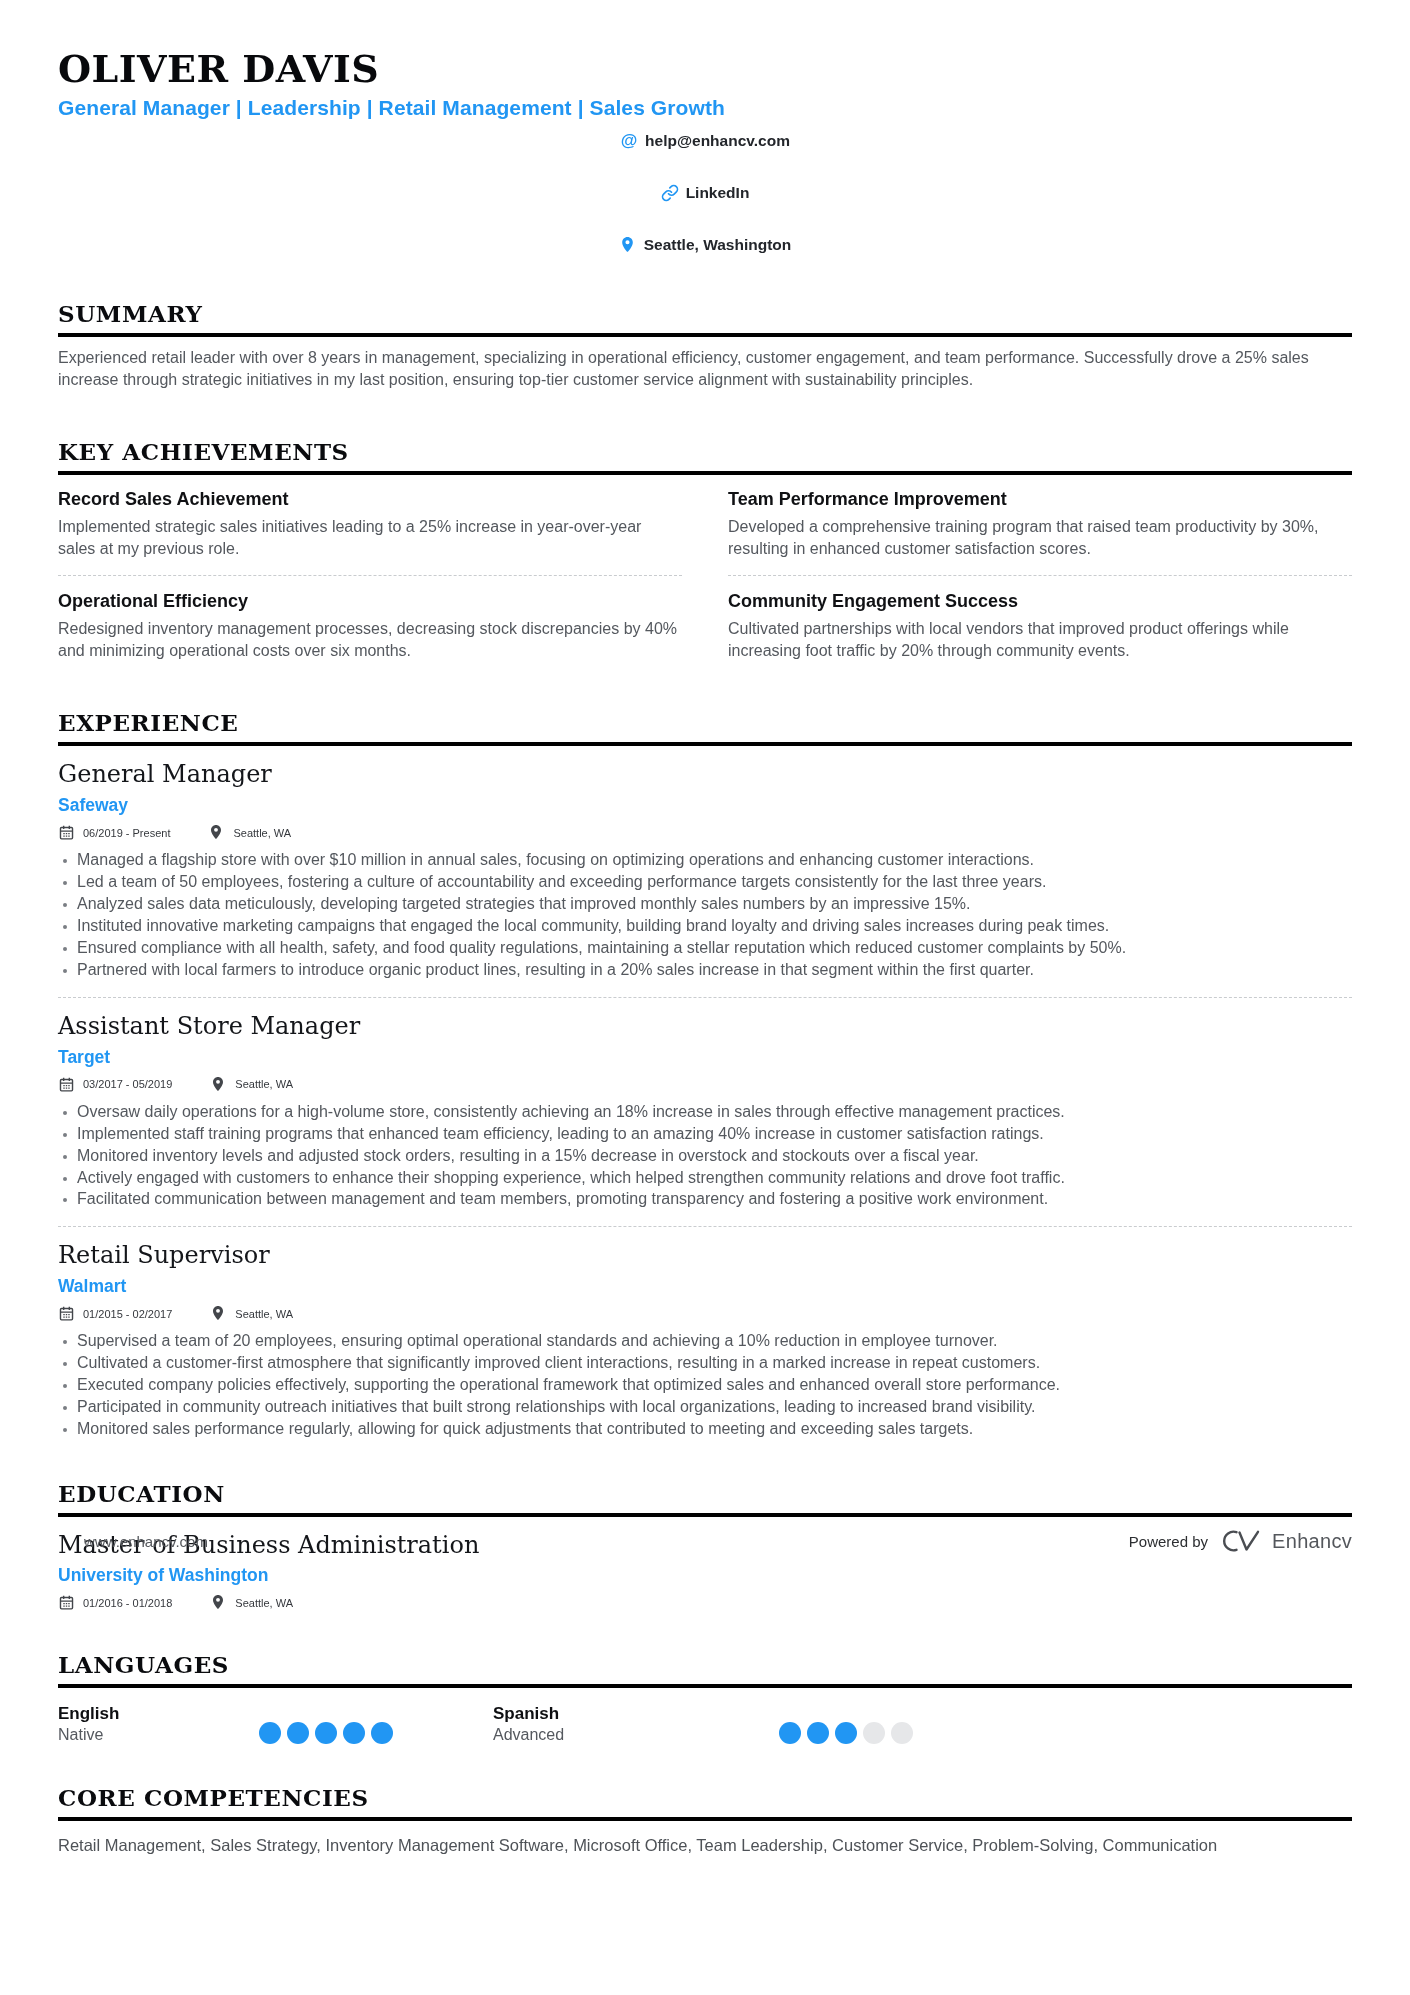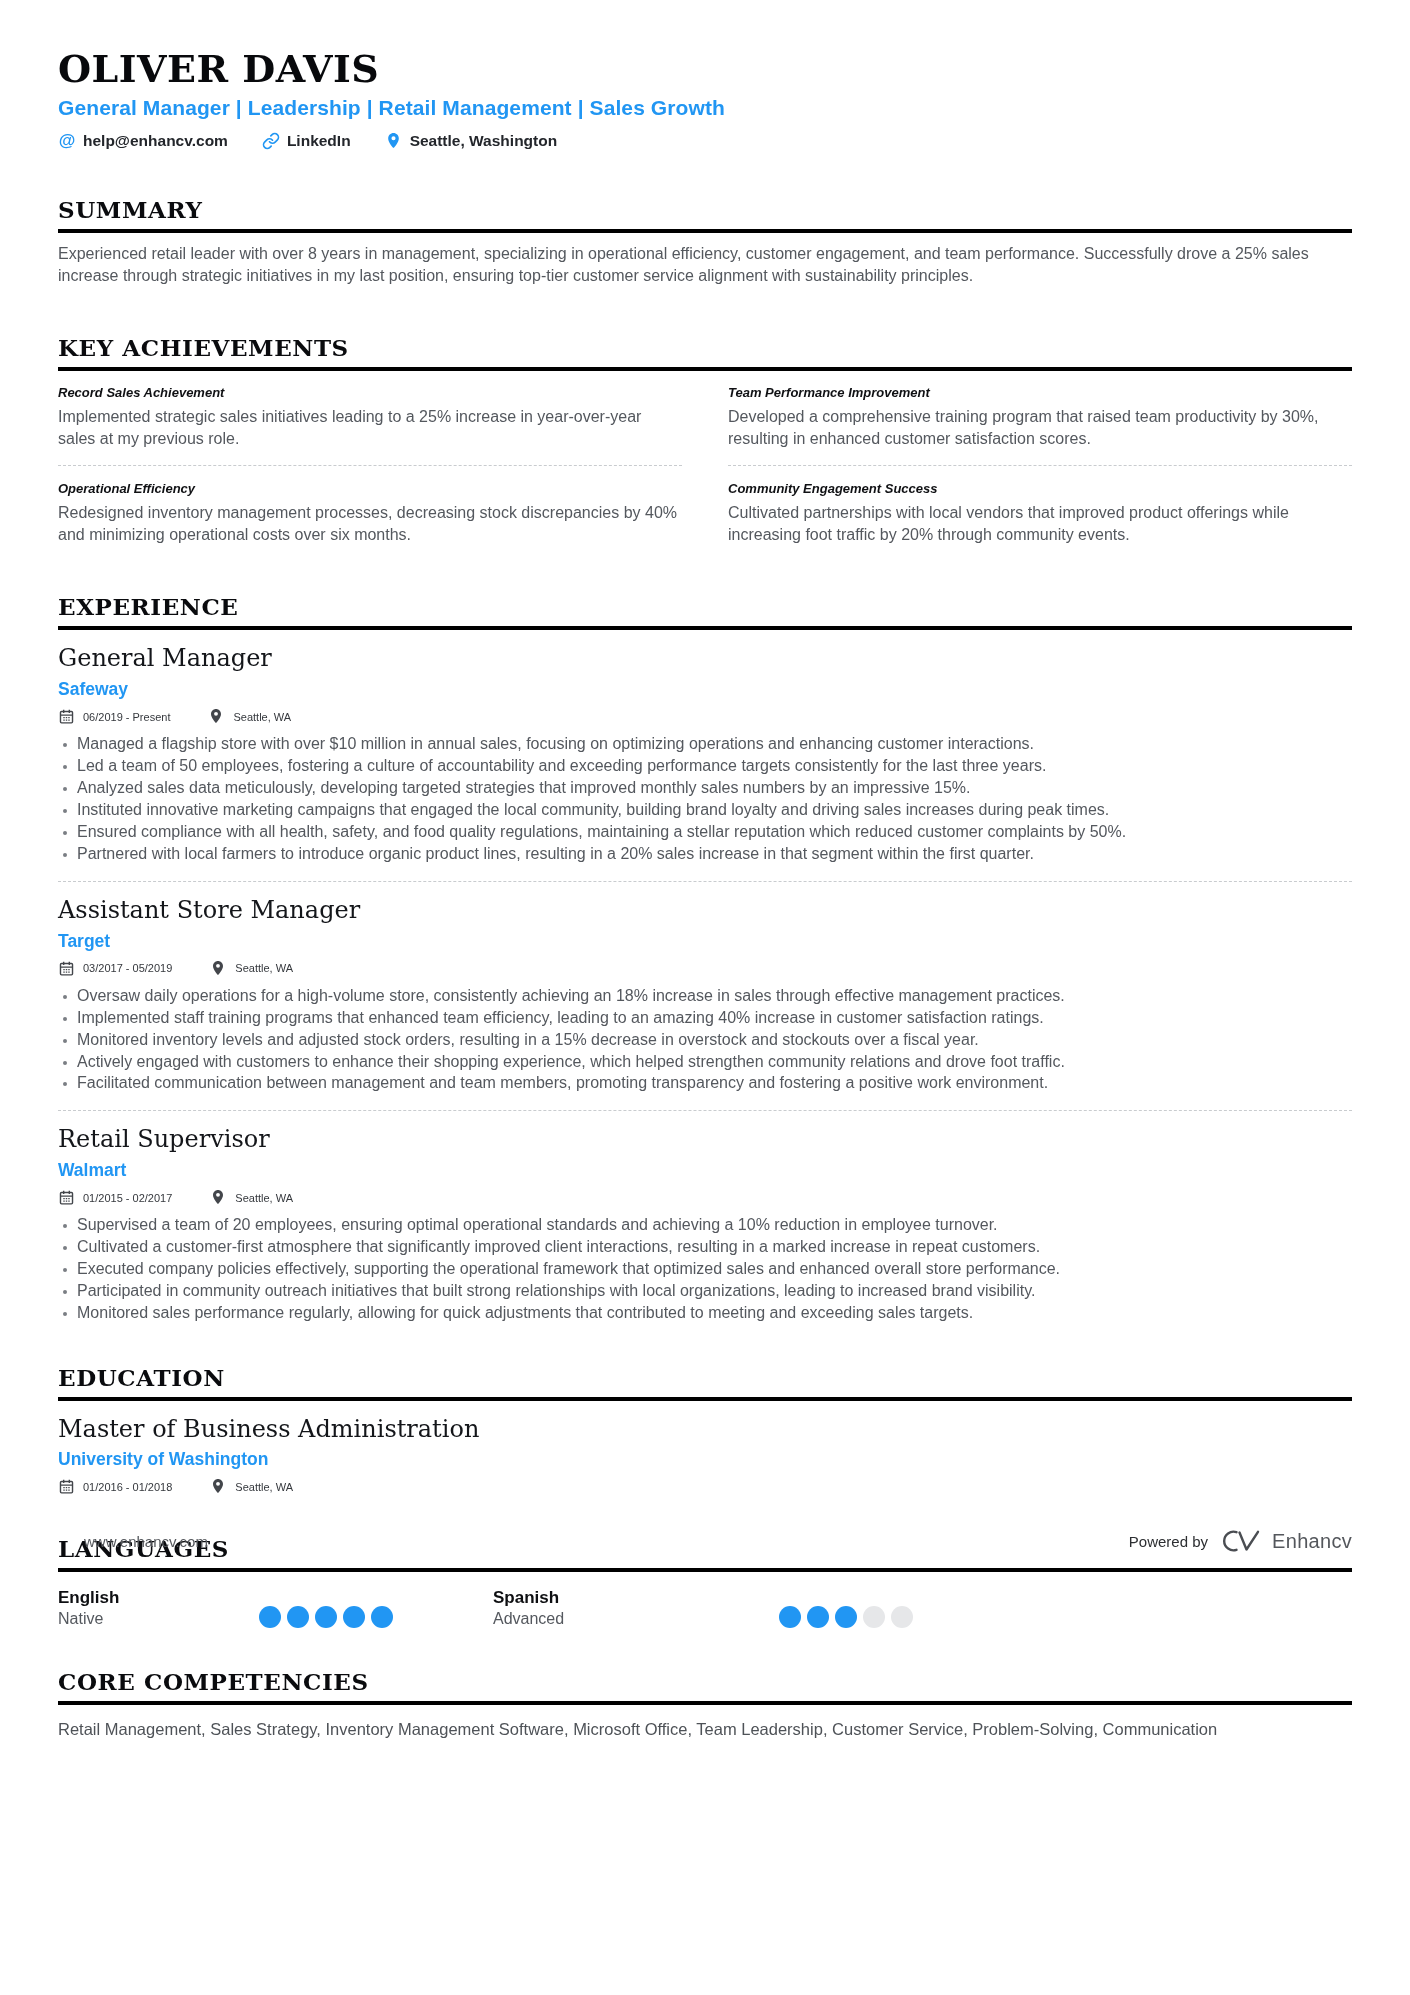--- a/index.html
+++ b/index.html
@@ -2,39 +2,39 @@
 <html><head>
 <meta charset="utf-8">
 <style>
   html,body{margin:0;padding:0;background:#fff;}
   body{width:1410px;height:1995px;overflow:hidden;font-family:"Liberation Sans",sans-serif;-webkit-font-smoothing:antialiased;}
   .page{position:relative;width:1410px;height:1596px;background:#fff;box-sizing:border-box;padding:48px 58px 0 58px;}
 
   
   h1.name{margin:0;font-family:"DejaVu Serif","Liberation Serif",serif;font-weight:800;font-size:38px;line-height:1.12;color:#08090c;letter-spacing:.5px;}
   .subtitle{margin-top:5px;font-size:21px;font-weight:700;color:#2196f3;letter-spacing:.1px;}
-  .contacts{display:flex;align-items:center;gap:34px;margin-top:12px;font-size:15.5px;font-weight:700;color:#23262b;}
+  .contacts{display:flex;align-items:center;gap:34px;margin-top:12px;font-size:15.5px;font-weight:700;color:#23262b;flex-direction:column;}
   .contact{display:inline-flex;align-items:center;gap:7px;}
   .cicon{display:inline-flex;align-items:center;justify-content:center;width:18px;height:18px;color:#2196f3;}
   .at-glyph::before{content:"@";font-size:17px;font-weight:700;color:#2196f3;}
 
   
   .sec{margin-top:46px;}
   .sec.tight{margin-top:40px;}
   h2.sh{margin:0;font-family:"DejaVu Serif","Liberation Serif",serif;font-weight:800;font-size:23px;letter-spacing:.6px;color:#0a0b0e;}
   .rule{height:4px;background:#000;margin-top:6px;}
 
   .body-text{margin:10px 0 0 0;font-size:16px;line-height:1.42;color:#54585e;}
 
   
   .ach-grid{display:grid;grid-template-columns:1fr 1fr;column-gap:46px;margin-top:14px;}
   .ach{padding:0 0 2px 0;}
   .ach:nth-child(-n+2){border-bottom:1px dashed #c9cccf;padding-bottom:16px;}
   .ach:nth-child(n+3){padding-top:15px;}
-  .ach-title{font-size:13px;font-weight:700;color:#101114;font-style:italic;}
+  .ach-title{font-size:18px;font-weight:700;color:#101114;}
   .ach-body{margin-top:6px;font-size:16px;line-height:1.35;color:#54585e;}
 
   
   .job{padding:14px 0 16px 0;border-bottom:1px dashed #c9cccf;}
   .job:last-child{border-bottom:none;padding-bottom:0;}
   .job-title{margin:0;font-family:"DejaVu Serif","Liberation Serif",serif;font-weight:500;font-size:24px;color:#14161a;line-height:1.2;}
   .company{margin-top:6px;font-size:17.5px;font-weight:700;color:#2196f3;}
   .meta{display:flex;align-items:center;gap:38px;margin-top:8px;font-size:11px;color:#35383d;}
   .meta-item{display:inline-flex;align-items:center;gap:8px;}
   .micon{display:inline-flex;width:17px;height:17px;color:#43464b;}

